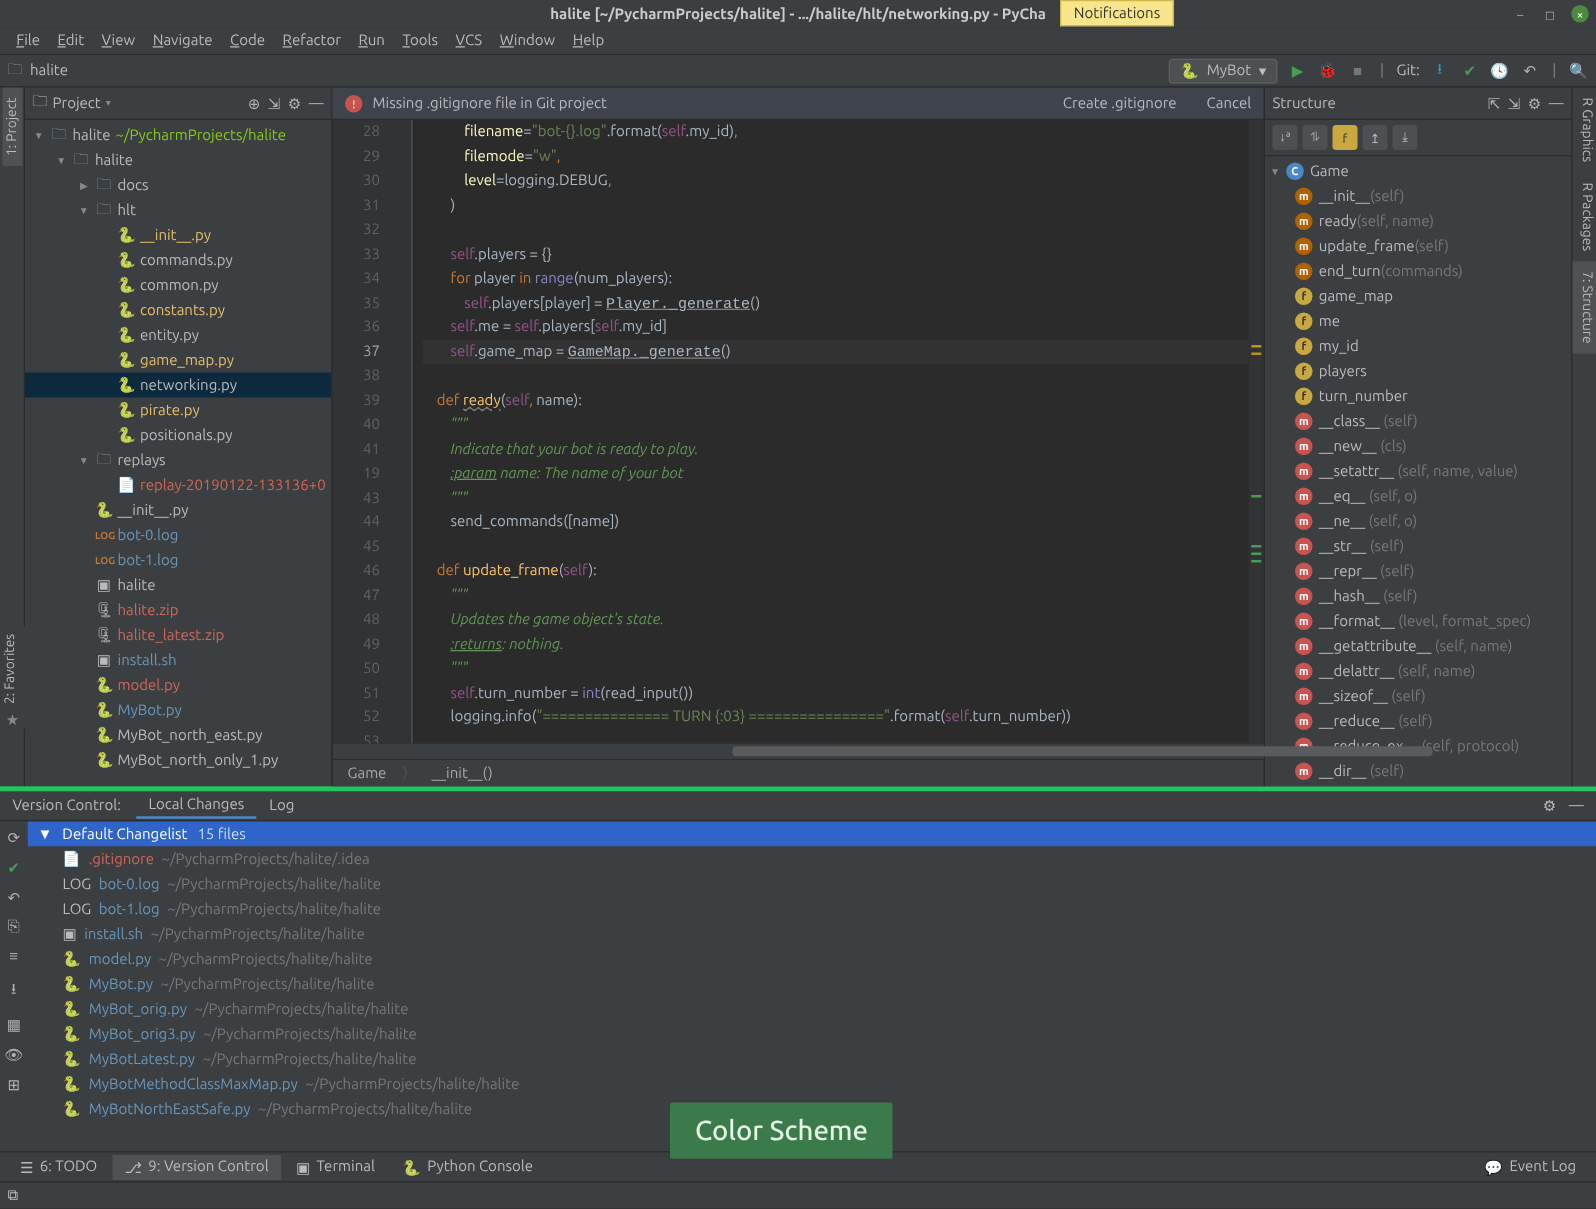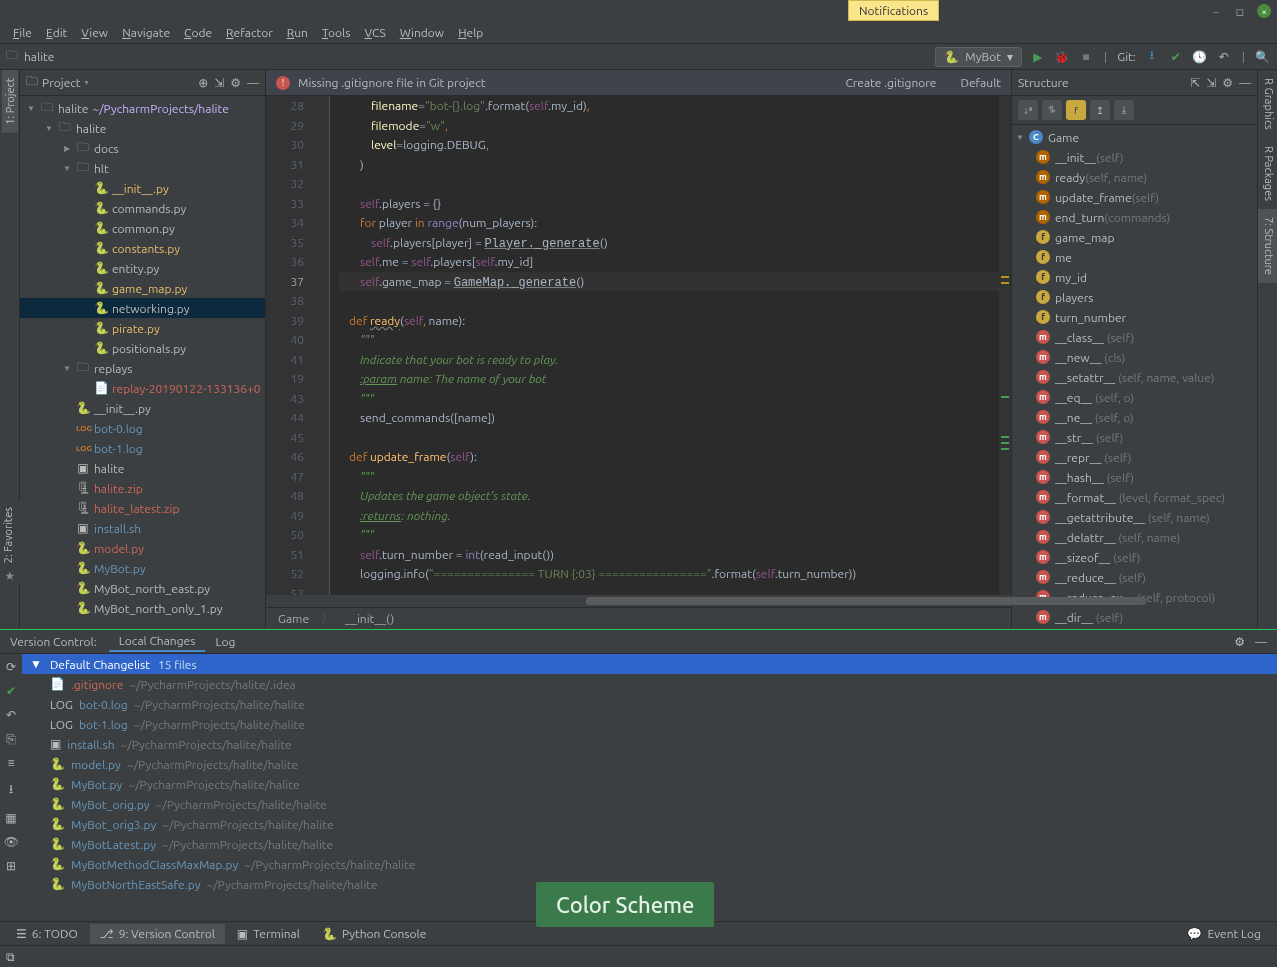--- a/index.html
+++ b/index.html
@@ -52,21 +52,21 @@
 .tw-header .arrow { color: #888; font-size: 8px; }
 .tw-icons { display: flex; gap: 6px; }
 .tw-icons span { color: #afb1b3; cursor: pointer; }
 
 .tree { flex: 1; overflow: auto; padding: 2px 0; }
 .tree-item { display: flex; align-items: center; gap: 4px; padding: 2px 4px; height: 20px; white-space: nowrap; }
 .tree-item.selected { background: #0d293e; }
 .tree-item .chev { width: 10px; text-align: center; color: #888; font-size: 8px; }
 .tree-item .ficon { width: 14px; text-align: center; }
 .tree-item .name { }
-.tree-item .path { color: #c4b5fd; }
+.tree-item .path { color: #84cc16; }
 .fi-dir { color: #87939a; }
 .fi-log { color: #c57633; font-size: 8px; font-weight: bold; }
 .name.unversioned { color: #d1675a; }
 .name.modified { color: #6897bb; }
 .name.git { color: #e8bf6a; }
 
 
 .editor-wrap { flex: 1; display: flex; flex-direction: column; background: #2b2b2b; }
 .editor-banner { height: 26px; background: #3e434c; display: flex; align-items: center; padding: 0 10px; gap: 8px; border-bottom: 1px solid #2b2b2b; }
 .banner-icon { width: 14px; height: 14px; background: #c75450; border-radius: 50%; display: flex; align-items: center; justify-content: center; color: #fff; font-size: 9px; }
@@ -112,21 +112,21 @@
 .struct-item { display: flex; align-items: center; gap: 5px; padding: 2px 8px; height: 20px; }
 .sicon { width: 14px; height: 14px; border-radius: 50%; display: flex; align-items: center; justify-content: center; font-size: 9px; font-weight: bold; color: #fff; }
 .sicon.c { background: #4a88c7; }
 .sicon.m { background: #b06100; }
 .sicon.m2 { background: #c75450; }
 .sicon.f { background: #c9a83f; color: #333; }
 .struct-item .sig { color: #bbb; }
 .struct-item .sig .dim { color: #787878; }
 
 
-.vcs-panel { height: 292px; background: #3c3f41; border-top: 1px solid #22c55e; display: flex; flex-direction: column; }
+.vcs-panel { height: 292px; background: #3c3f41; border-top: 4px solid #22c55e; display: flex; flex-direction: column; }
 .vcs-tabs { height: 24px; display: flex; align-items: center; padding: 0 10px; gap: 0; border-bottom: 1px solid #2b2b2b; }
 .vcs-tabs .lbl { margin-right: 12px; }
 .vcs-tabs .tab { padding: 3px 10px; }
 .vcs-tabs .tab.active { border-bottom: 2px solid #4a88c7; }
 .vcs-tabs .right { margin-left: auto; display: flex; gap: 10px; }
 
 .vcs-body { flex: 1; display: flex; overflow: hidden; }
 .vcs-left { width: 22px; background: #3c3f41; display: flex; flex-direction: column; align-items: center; gap: 10px; padding: 6px 0; }
 .vcs-left span { color: #afb1b3; }
 .vcs-list { flex: 1; overflow: auto; }
@@ -151,20 +151,21 @@
 .tooltip { position: absolute; background: #3b7a4a; color: #e4f3e6; padding: 10px 20px; font-size: 22px; font-weight: 500; border-radius: 2px; z-index: 100; left: 536px; top: 882px; }
 
 
 .leftbar2 { position: absolute; left: 0; bottom: 46px; width: 20px; background: #3c3f41; }
 .leftbar2 .tab { writing-mode: vertical-rl; transform: rotate(180deg); padding: 6px 2px; font-size: 11px; }
 </style>
 </head>
 <body>
 
 <div class="titlebar">
+  <span><b>halite [~/PycharmProjects/halite] - .../halite/hlt/networking.py - PyCha</b></span>
   <div class="notif-badge">Notifications</div>
   <div class="winbtns">
     <span class="winbtn min">–</span>
     <span class="winbtn max">◻</span>
     <span class="winbtn close">×</span>
   </div>
 </div>
 
 <div class="menubar" id="menubar">
     <span><u>F</u>ile</span>
@@ -357,21 +358,21 @@
         </div>
       </div>
   </div>
 
   <div class="editor-wrap">
     <div class="editor-banner">
       <span class="banner-icon">!</span>
       <span>Missing .gitignore file in Git project</span>
       <div class="banner-links">
         <a>Create .gitignore</a>
-        <a>Default</a>
+        <a>Cancel</a>
       </div>
     </div>
     <div class="editor">
       <div class="gutter" id="gutter">
           <div class="gl">28</div>
           <div class="gl">29</div>
           <div class="gl">30</div>
           <div class="gl">31</div>
           <div class="gl">32</div>
           <div class="gl">33</div>

